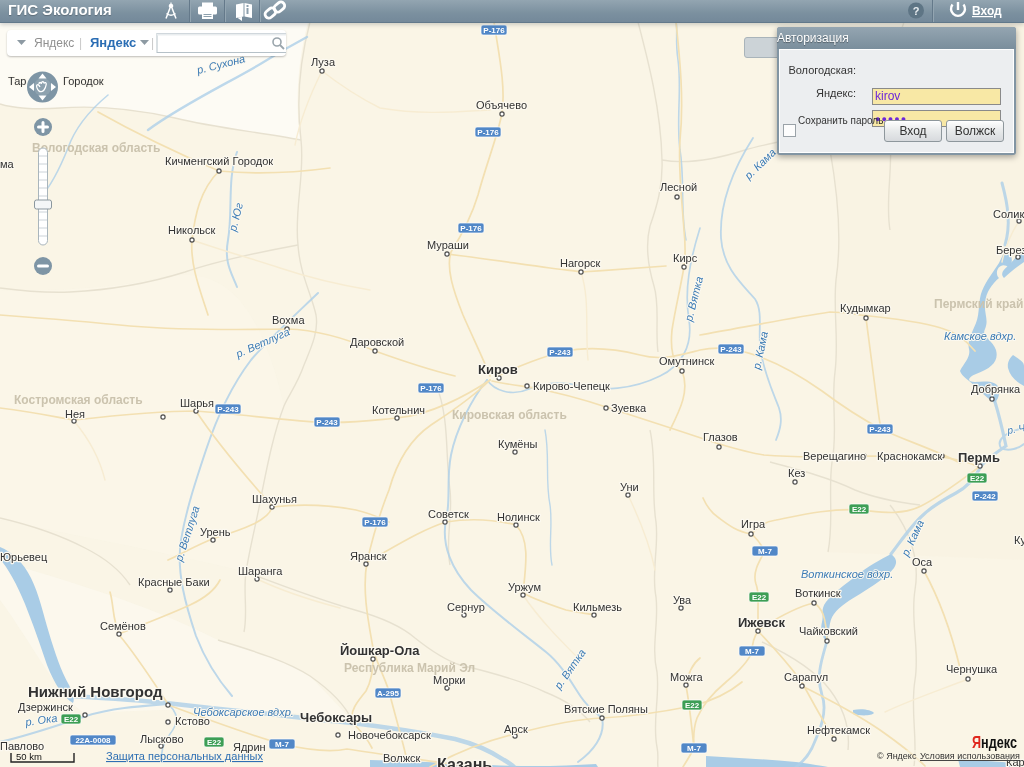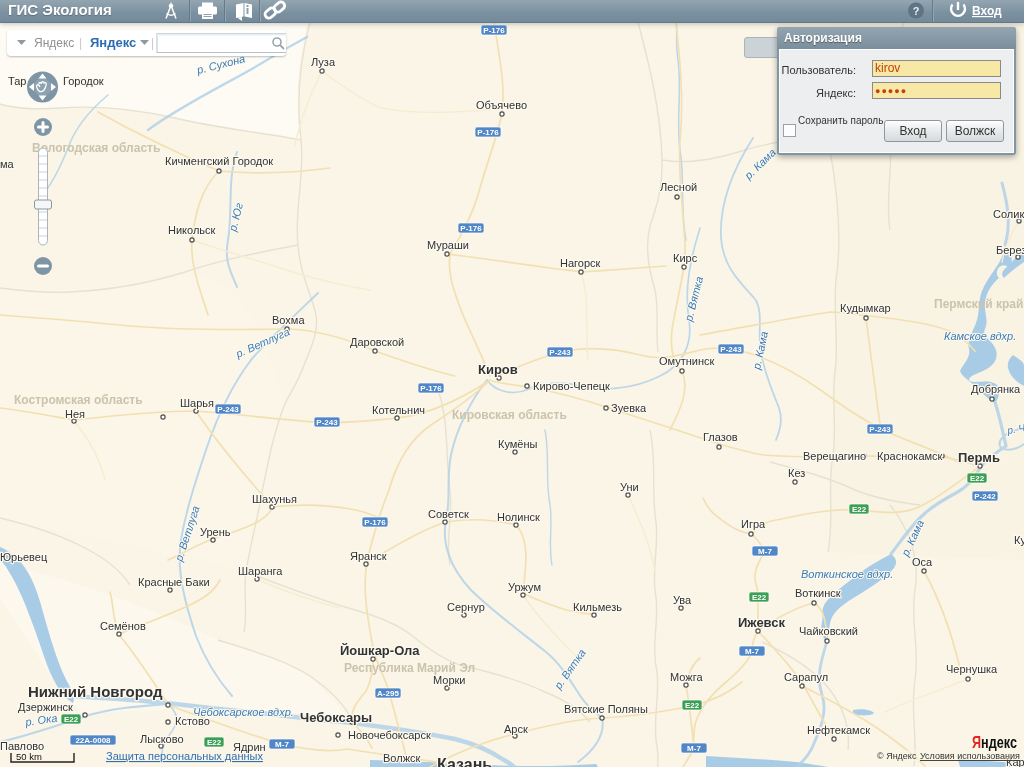--- a/index.html
+++ b/index.html
@@ -11,28 +11,28 @@
     border-bottom:1px solid #62798b;z-index:30;box-shadow:0 2px 4px rgba(80,90,100,.25);}
   #topbar .title{position:absolute;left:8px;top:1px;font-size:15px;font-weight:bold;color:#fff;
     text-shadow:0 1px 1px rgba(0,0,0,.25);letter-spacing:0px;}
   .tsep{position:absolute;top:0;width:1px;height:22px;background:#64798a;border-right:1px solid #93a5b1;}
   
   #search{position:absolute;left:7px;top:30px;width:279px;height:26px;background:#fff;
     border-radius:4px;box-shadow:0 1px 2px rgba(0,0,0,.25);z-index:25;}
   
   #dlg{position:absolute;left:777px;top:27px;width:239px;height:128px;z-index:40;
     background:#8295a3;border-radius:3px;box-shadow:0 2px 6px rgba(0,0,0,.35);}
-  #dlg .hdr{height:22px;line-height:22px;padding-left:7px;color:#fff;font-weight:bold;font-size:12px;
+  #dlg .hdr{height:22px;line-height:22px;padding-left:0;color:#fff;font-weight:normal;font-size:12px;
     text-shadow:0 1px 1px rgba(0,0,0,.4);
     background:linear-gradient(#94a5b1,#7a8e9c);border-radius:3px 3px 0 0;}
   #dlg .body{position:absolute;left:2px;top:22px;right:2px;bottom:2px;background:#eceef0;
     border:1px solid #fff;}
   #dlg label{position:absolute;font-size:11px;color:#333;}
   #dlg .inp{position:absolute;width:123px;height:15px;background:#f8e8a5;border:1px solid #8a8a8a;
-    font-size:12px;color:#c2410c;padding:0 2px;line-height:15px;}
+    font-size:12px;color:#6d28d9;padding:0 2px;line-height:15px;margin-top:28px;}
   #dlg .btn{position:absolute;width:56px;height:20px;border:1px solid #8e979c;border-radius:3px;
     background:linear-gradient(#fefefe,#e9ebec 45%,#d7dadd);text-align:center;line-height:20px;
     font-size:12px;color:#333;box-shadow:inset 0 1px 0 #fff;}
   #dlg .cb{position:absolute;width:11px;height:11px;background:#fdfdfd;border:1px solid #9aa2a8;}
 </style>
 </head>
 <body>
 <svg id="map" width="1024" height="767" viewBox="0 0 1024 767">
   <rect x="0" y="0" width="1024" height="767" fill="#faf5e6"></rect>
   <g id="tints">
@@ -457,21 +457,21 @@
     <circle cx="270" cy="12" r="4" fill="none" stroke="#9aa5ac" stroke-width="1.6"></circle>
     <path d="M273 15 l4 4" stroke="#9aa5ac" stroke-width="1.8"></path>
   </svg>
 </div>
 
 <div id="ruler" style="position:absolute;left:744px;top:37px;width:47px;height:19px;background:#ccd3d7;border:1px solid #a9b4ba;border-radius:3px;z-index:5;"></div>
 
 <div id="dlg">
   <div class="hdr">Авторизация</div>
   <div class="body"></div>
-  <label style="right:160px;top:37px;">Пользователь:</label>
+  <label style="right:160px;top:37px;">Вологодская:</label>
   <input class="inp" style="left: 95px; top: 33px;" value="kirov">
   <label style="right:160px;top:60px;">Яндекс:</label>
   <div class="inp" style="left:95px;top:55px;font-weight:bold;font-size:9px;letter-spacing:1px;line-height:16px;">●●●●●</div>
   <div class="cb" style="left:6px;top:97px;"></div>
   <label style="left:21px;top:88px;font-size:10px;">Сохранить пароль</label>
   <div class="btn" style="left:107px;top:93px;">Вход</div>
   <div class="btn" style="left:169px;top:93px;">Волжск</div>
 </div>
 
 <svg id="zoomctl" width="70" height="220" viewBox="0 0 70 220" style="position:absolute;left:8px;top:62px;z-index:20">

